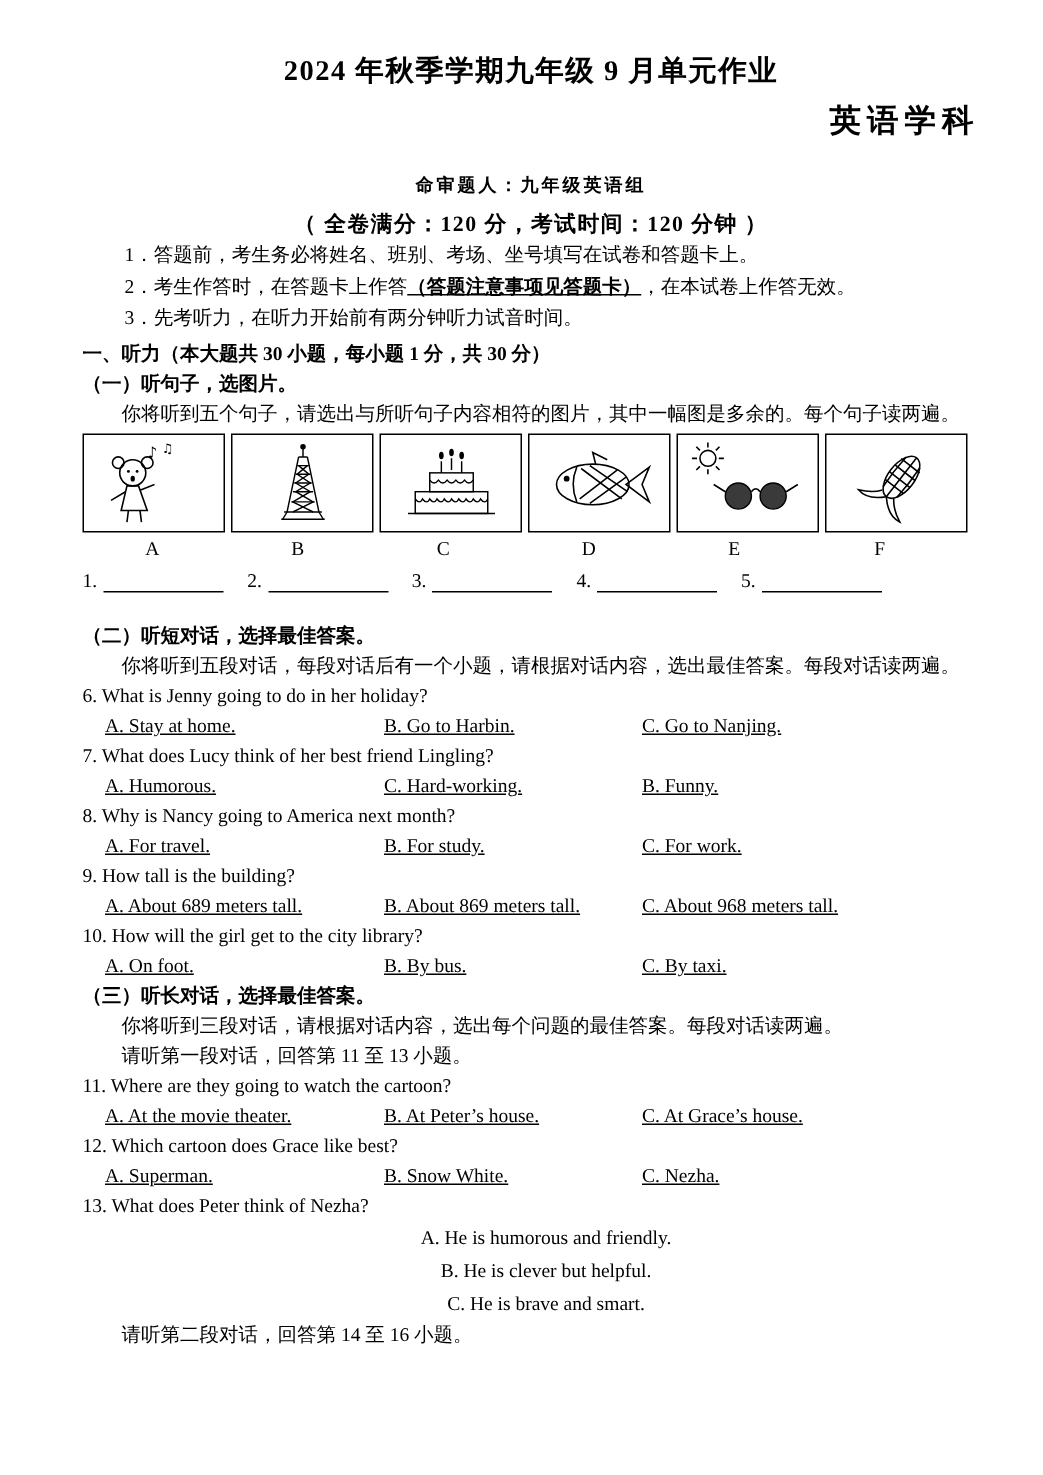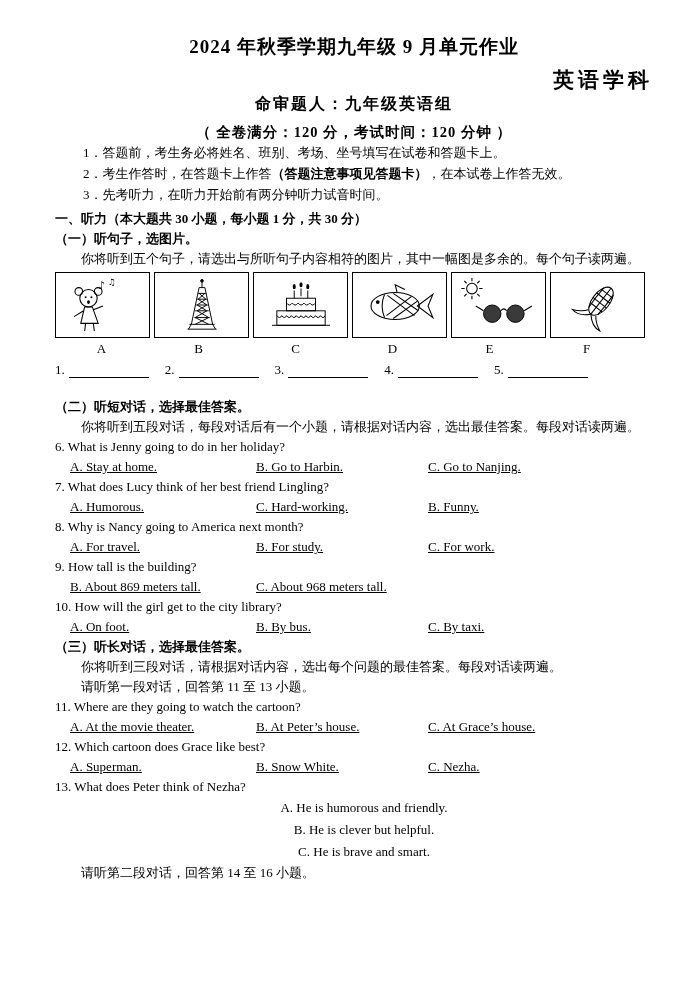--- a/index.html
+++ b/index.html
@@ -5,25 +5,25 @@
   html,body{margin:0;padding:0;}
   body{
     width:695px;height:983px;background:#ffffff;color:#000;
     font-family:"Liberation Serif","DejaVu Serif",serif;
     font-size:13px;overflow:hidden;
   }
   .page{padding:20px 42px 0 55px;}
   .center{text-align:center;}
   .title{font-size:19px;font-weight:bold;margin-top:14px;letter-spacing:1px;}
   .subject{font-size:21px;font-weight:bold;margin-top:6px;letter-spacing:4px;text-align:right;}
-  .setter{font-size:16px;font-weight:bold;margin-top:0;letter-spacing:2px;}
+  .setter{font-size:12px;font-weight:bold;margin-top:21px;letter-spacing:2px;}
   .meta{font-size:14.5px;font-weight:bold;margin-top:8px;letter-spacing:1px;}
   .notice-heading{margin-top:12px;line-height:21px;}
   .notice-item{padding-left:28px;line-height:21px;}
-  .bold{font-weight:bold;}
+  .bold{font-weight:bold;text-decoration:underline;}
   .section-title{font-weight:bold;line-height:21px;margin-top:3px;}
   .part-title{font-weight:bold;line-height:20px;}
   .para{text-indent:2em;line-height:20px;}
   .pic-row{display:flex;gap:4px;margin-top:3px;}
   .pic-box{width:93px;height:64px;border:1px solid #000;display:flex;align-items:center;justify-content:center;background:#fff;}
   .letter-row{display:flex;gap:4px;margin-top:2px;}
   .letter{width:93px;text-align:center;line-height:17px;}
   .blank-row{display:flex;margin-top:5px;align-items:flex-end;line-height:16px;}
   .blank-item{display:flex;align-items:flex-end;margin-right:16px;}
   .blank-line{display:inline-block;width:80px;border-bottom:1px solid #000;height:13px;margin-left:4px;}
@@ -197,20 +197,21 @@
     <div class="q-text">8. Why is Nancy going to America next month?</div>
     <div class="options">
       <span>A. For travel.</span>
       <span>B. For study.</span>
       <span>C. For work.</span>
     </div>
   </div>
   <div class="question">
     <div class="q-text">9. How tall is the building?</div>
     <div class="options">
+      <span>A. About 689 meters tall.</span>
       <span>B. About 869 meters tall.</span>
       <span>C. About 968 meters tall.</span>
     </div>
   </div>
   <div class="question">
     <div class="q-text">10. How will the girl get to the city library?</div>
     <div class="options">
       <span>A. On foot.</span>
       <span>B. By bus.</span>
       <span>C. By taxi.</span>

